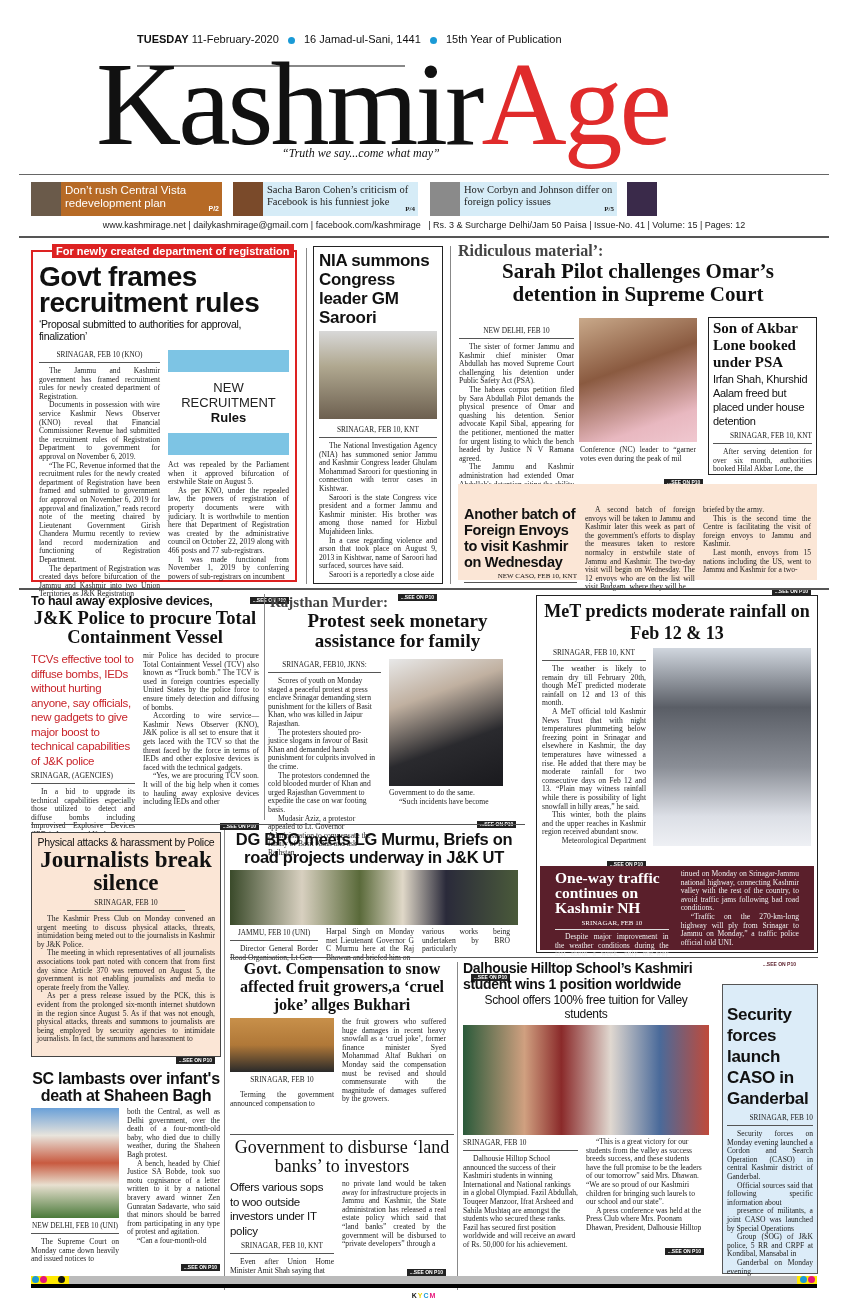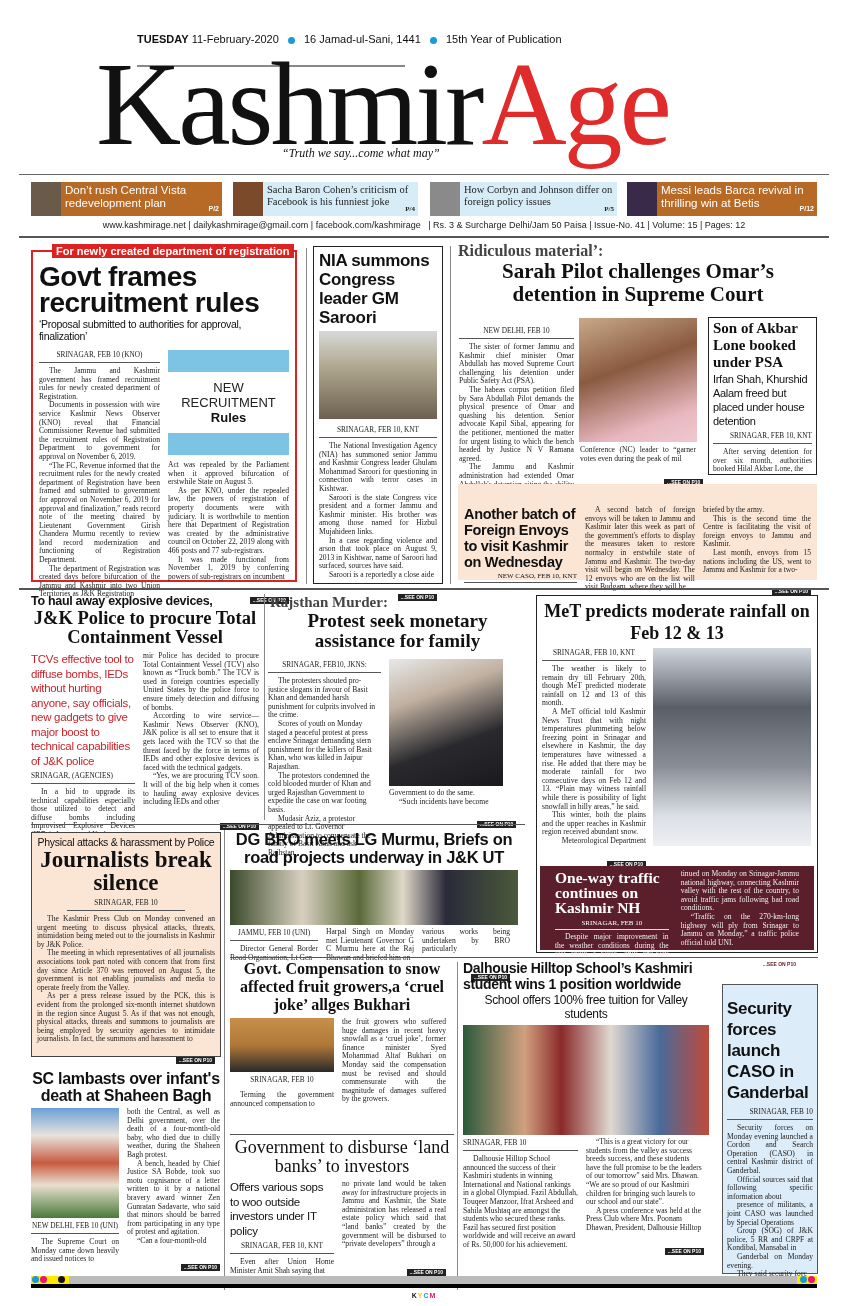--- a/index.html
+++ b/index.html
@@ -60,21 +60,20 @@
 <div class="teaser" style="left:233px;width:185px">
   <div class="thumb" style="background:#7a4a2a"></div>
   <div class="txt t-blue" style="font-family:'Liberation Serif',serif;font-size:10.5px;line-height:12px"><span>Sacha Baron Cohen’s criticism of Facebook is his funniest joke</span><span class="pg">P/4</span></div>
 </div>
 <div class="teaser" style="left:430px;width:187px">
   <div class="thumb" style="background:#8a8a8a"></div>
   <div class="txt t-blue" style="font-family:'Liberation Serif',serif;font-size:10.5px;line-height:12px"><span>How Corbyn and Johnson differ on foreign policy issues</span><span class="pg">P/5</span></div>
 </div>
 <div class="teaser" style="left:627px;width:190px">
   <div class="thumb" style="background:#3a2a4a"></div>
-  <div class="txt t-brown"><span>Messi leads Barca revival in thrilling win at Betis</span><span class="pg">P/12</span></div>
 </div>
 
 <div id="info-bar" class="abs">
   <span>www.kashmirage.net</span> |
   <span>dailykashmirage@gmail.com</span> |
   <span>facebook.com/kashmirage</span>
   &nbsp;&nbsp;| <span>Rs. 3 &amp; Surcharge Delhi/Jam 50 Paisa</span> |
   <span>Issue-No. 41</span> |
   <span>Volume: 15</span> |
   <span>Pages: 12</span>
@@ -199,22 +198,22 @@
 
 <div class="abs vrule" style="top:594px;left:264px;height:226px"></div>
 
 <div class="abs" style="top:594px;left:270px;width:255px">
   <div class="serif" style="font-weight:bold;font-size:15px;color:#444">Rajsthan Murder:</div>
   <div class="serif" style="font-weight:bold;font-size:19px;line-height:20px;text-align:center">Protest seek monetary assistance for family</div>
 </div>
 <div class="abs" style="top:660px;left:268px;width:113px">
   <div class="dateline">SRINAGAR, FEB10, JKNS:</div>
   <div class="body" style="text-align:left">
+    <p>Scores of youth on Monday staged a peaceful protest at press enclave Srinagar demanding stern punishment for the killers of Basit Khan, who was killed in Jaipur Rajasthan.</p>
     <p>The protesters shouted pro- justice slogans in favour of Basit Khan and demanded harsh punishment for culprits involved in the crime.</p>
-    <p>Scores of youth on Monday staged a peaceful protest at press enclave Srinagar demanding stern punishment for the killers of Basit Khan, who was killed in Jaipur Rajasthan.</p>
     <p>The protestors condemned the cold blooded murder of Khan and urged Rajasthan Government to expedite the case on war footing basis.</p>
     <p>Mudasir Aziz, a protestor appealed to Lt. Governor Administration to compensate the family of Basit Khan and ask Rajhstan</p>
   </div>
 </div>
 <div class="abs img" style="top:659px;left:389px;width:114px;height:127px;background:linear-gradient(160deg,#e8e8e8 0%,#c0b0a0 30%,#2a2a2e 65%,#1a1a1e 100%)"></div>
 <div class="abs body" style="top:789px;left:389px;width:116px;text-align:left">
   <div>Government to do the same.</div>
   <div style="text-indent:10px">“Such incidents have become</div>
 </div>
 <div class="abs" style="top:811px;left:477px"><span class="seeon">...SEE ON P10</span></div>
@@ -359,21 +358,21 @@
     <div style="width:118px">
       <div class="body" style="text-align:left">
         <p>“This is a great victory for our students from the valley as success breeds success, and these students have the full promise to be the leaders of our tomorrow” said Mrs. Dhawan. “We are so proud of our Kashmiri children for bringing such laurels to our school and our state”.</p>
         <p>A press conference was held at the Press Club where Mrs. Poonam Dhawan, President, Dalhousie Hilltop</p>
       </div>
       <div style="text-align:right;margin-top:5px"><span class="seeon">...SEE ON P10</span></div>
     </div>
   </div>
 </div>
 
-<div class="abs" style="top:984px;left:722px;width:96px;height:290px;background:#dcecf8;border:1px solid #555;padding:13px 4px">
+<div class="abs" style="top:984px;left:722px;width:96px;height:290px;background:#dcecf8;border:1px solid #555;padding:19px 4px">
   <div class="cond" style="font-weight:bold;font-size:17px;line-height:21px">Security forces launch CASO in Ganderbal</div>
   <div class="dateline" style="margin-top:4px;text-align:right">SRINAGAR, FEB 10</div>
   <div class="body">
     <p>Security forces on Monday evening launched a Cordon and Search Operation (CASO) in central Kashmir district of Ganderbal.</p>
     <p>Official sources said that following specific information about</p>
     <p>presence of militants, a joint CASO was launched by Special Operations</p>
     <p>Group (SOG) of J&amp;K police, 5 RR and CRPF at Kondibal, Mansabal in</p>
     <p>Ganderbal on Monday evening.</p>
     <p>They said security forc</p>
   </div>

